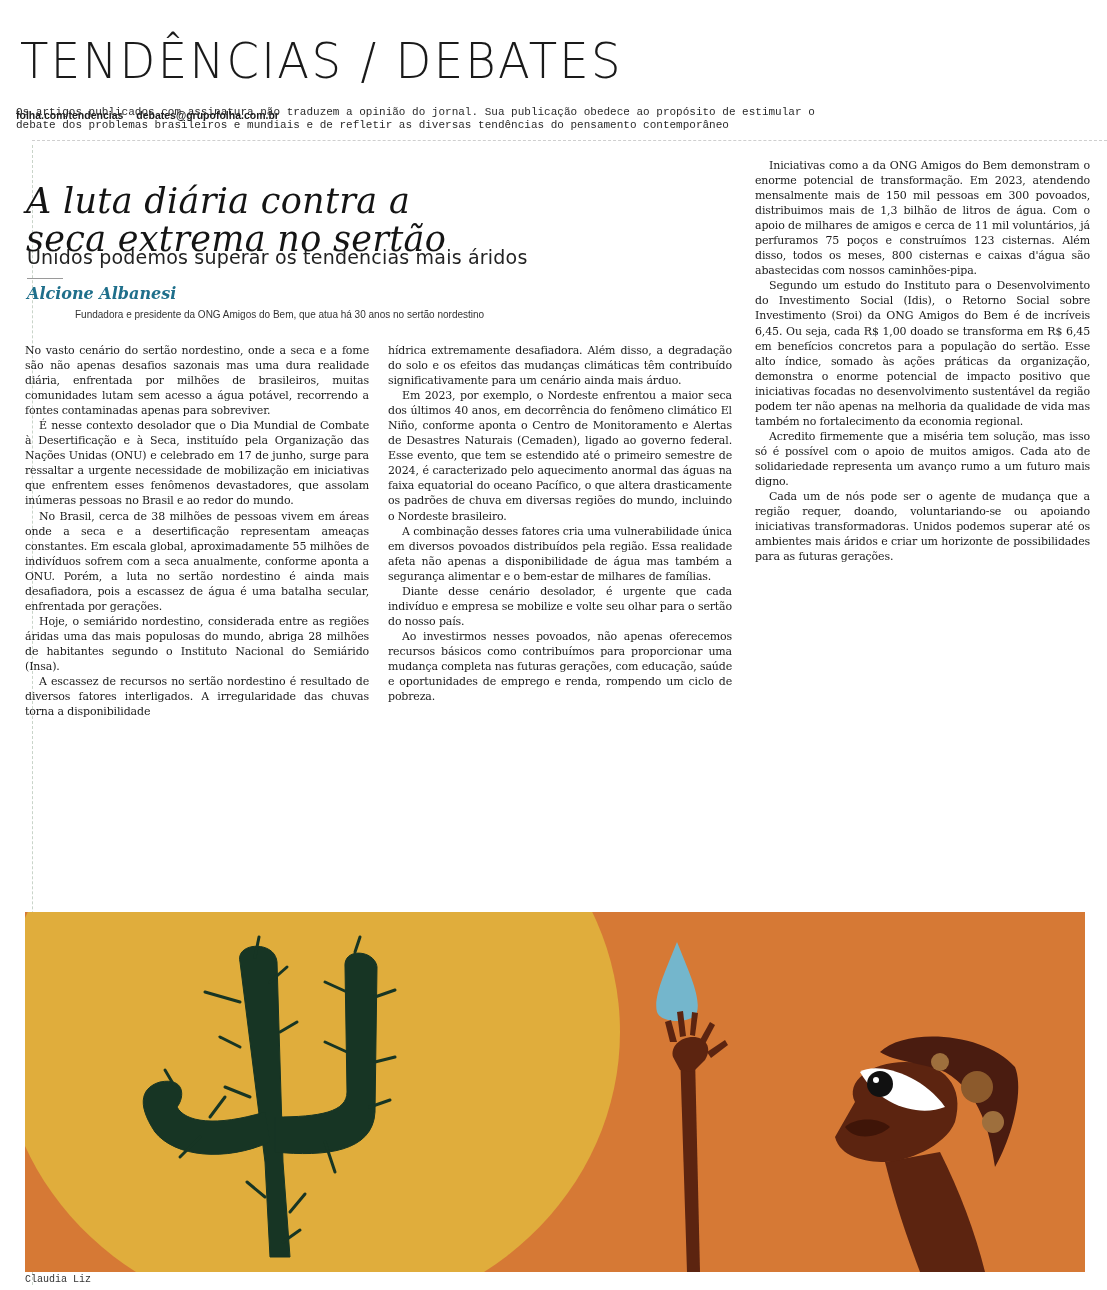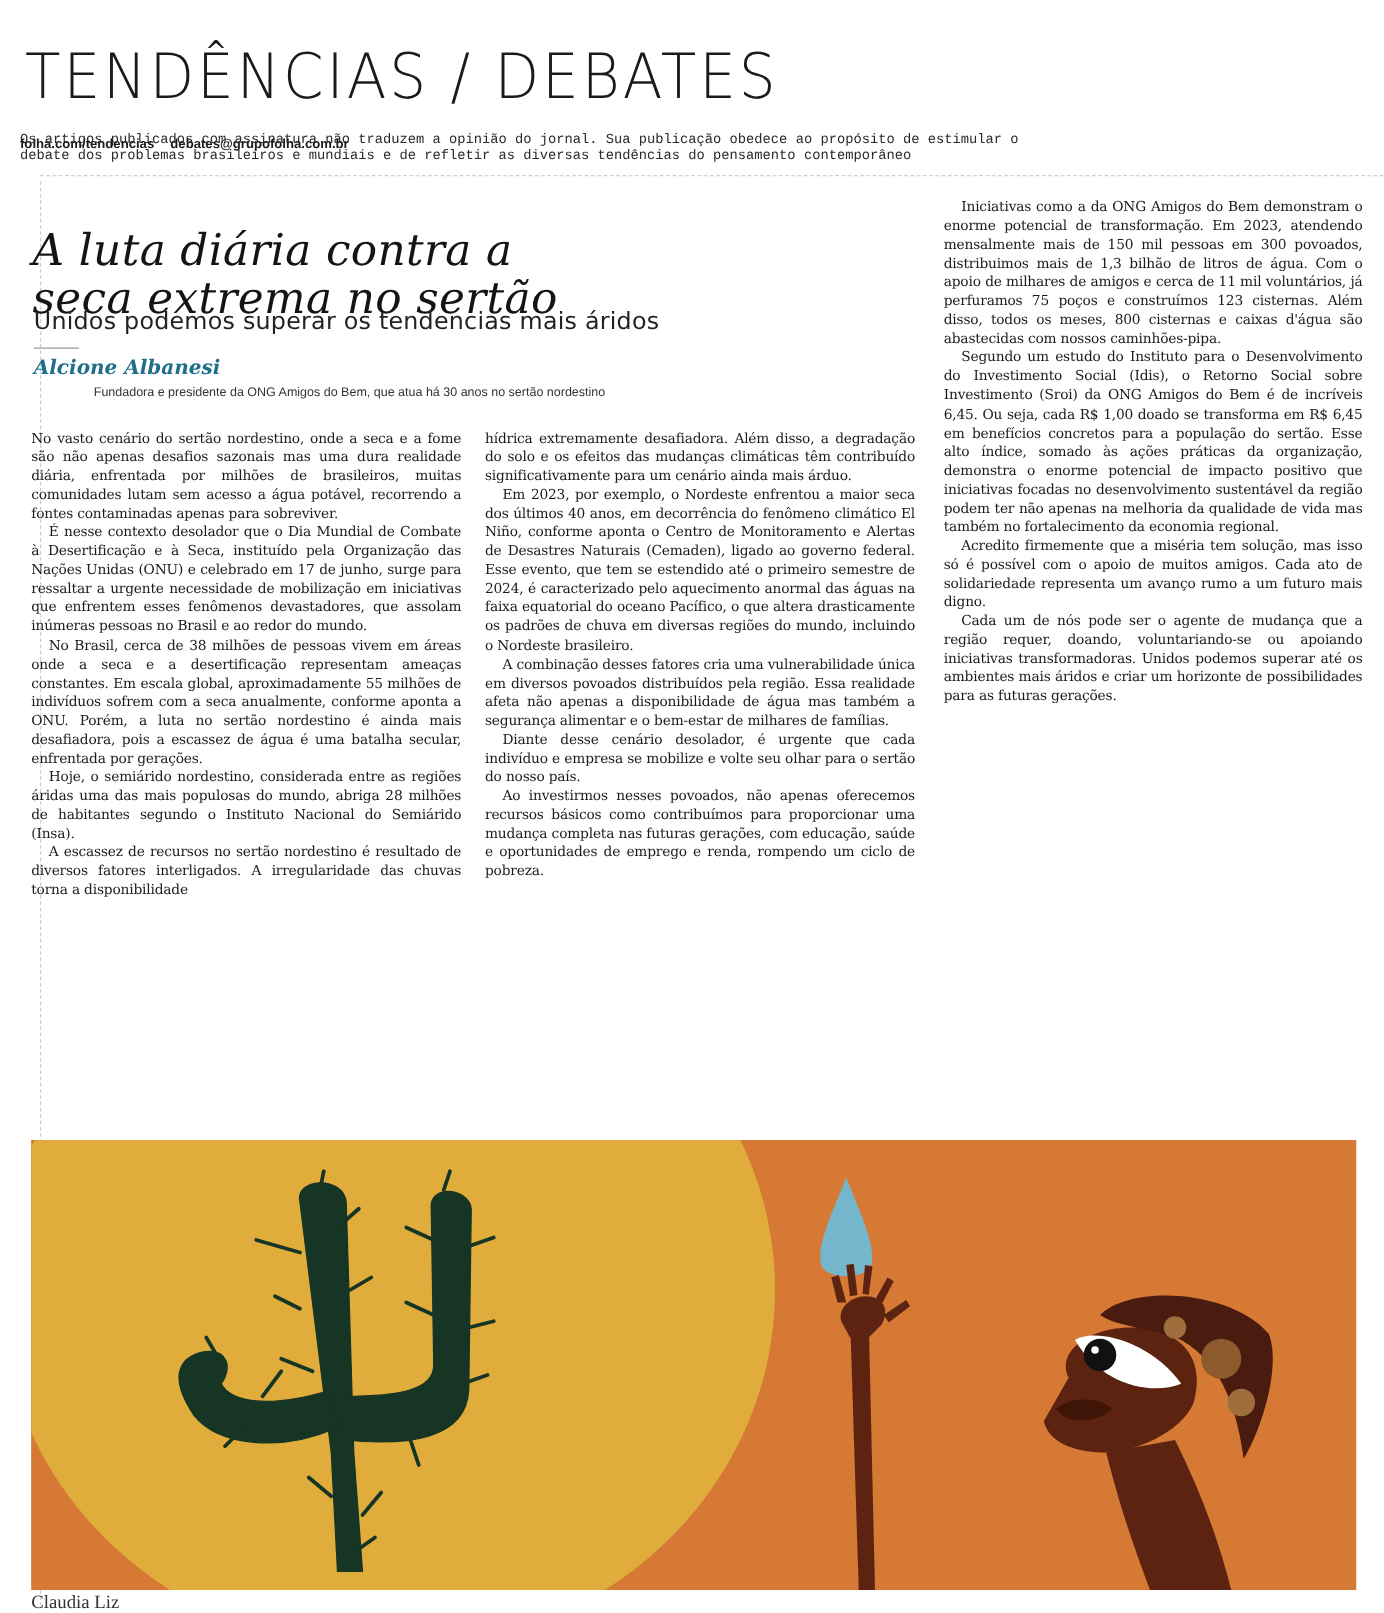--- a/index.html
+++ b/index.html
@@ -21,21 +21,21 @@
 
   .col { position: absolute; font-family: "DejaVu Serif", serif; font-size: 11px; line-height: 15.05px; color: #1a1a1a; text-align: justify; letter-spacing: -0.15px; }
   .col p { margin: 0; text-indent: 14px; hyphens: manual; }
   .col p.first { text-indent: 0; }
   .col1 { left: 25px; top: 343px; width: 344px; }
   .col2 { left: 388px; top: 343px; width: 344px; }
   .col3 { left: 755px; top: 158px; width: 335px; }
 
   .illustration { position: absolute; left: 25px; top: 912px; width: 1060px; height: 360px; overflow: hidden; background: #d67935; }
   .illustration svg { display: block; }
-  .credit { position: absolute; left: 25px; top: 1274px; font-family: Liberation Serif, serif; font-size: 15px; color: #333; }
+  .credit { position: absolute; left: 25px; top: 1274px; font-family: Liberation Mono, monospace; font-size: 10px; color: #333; }
 </style>
 </head>
 <body>
 
 <div class="page">
   <div class="guide-v"></div>
   <div class="guide-h"></div>
 
   <div class="section-title">TENDÊNCIAS / DEBATES</div>
   <div class="meta-links">

